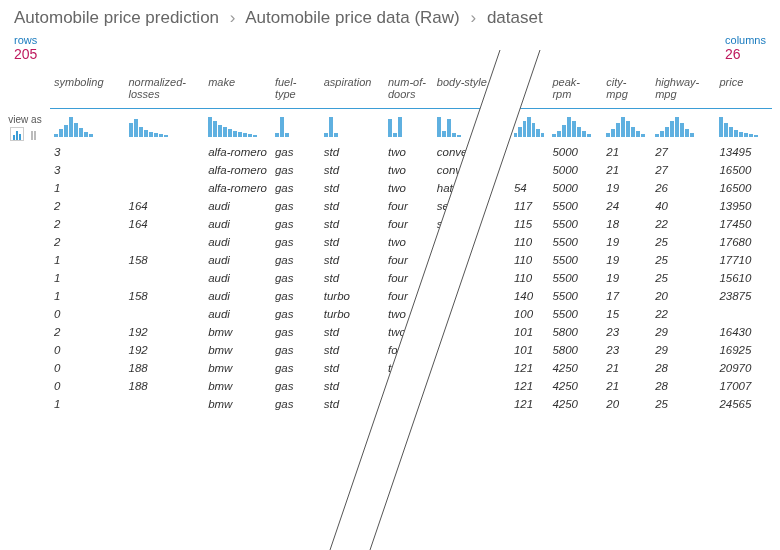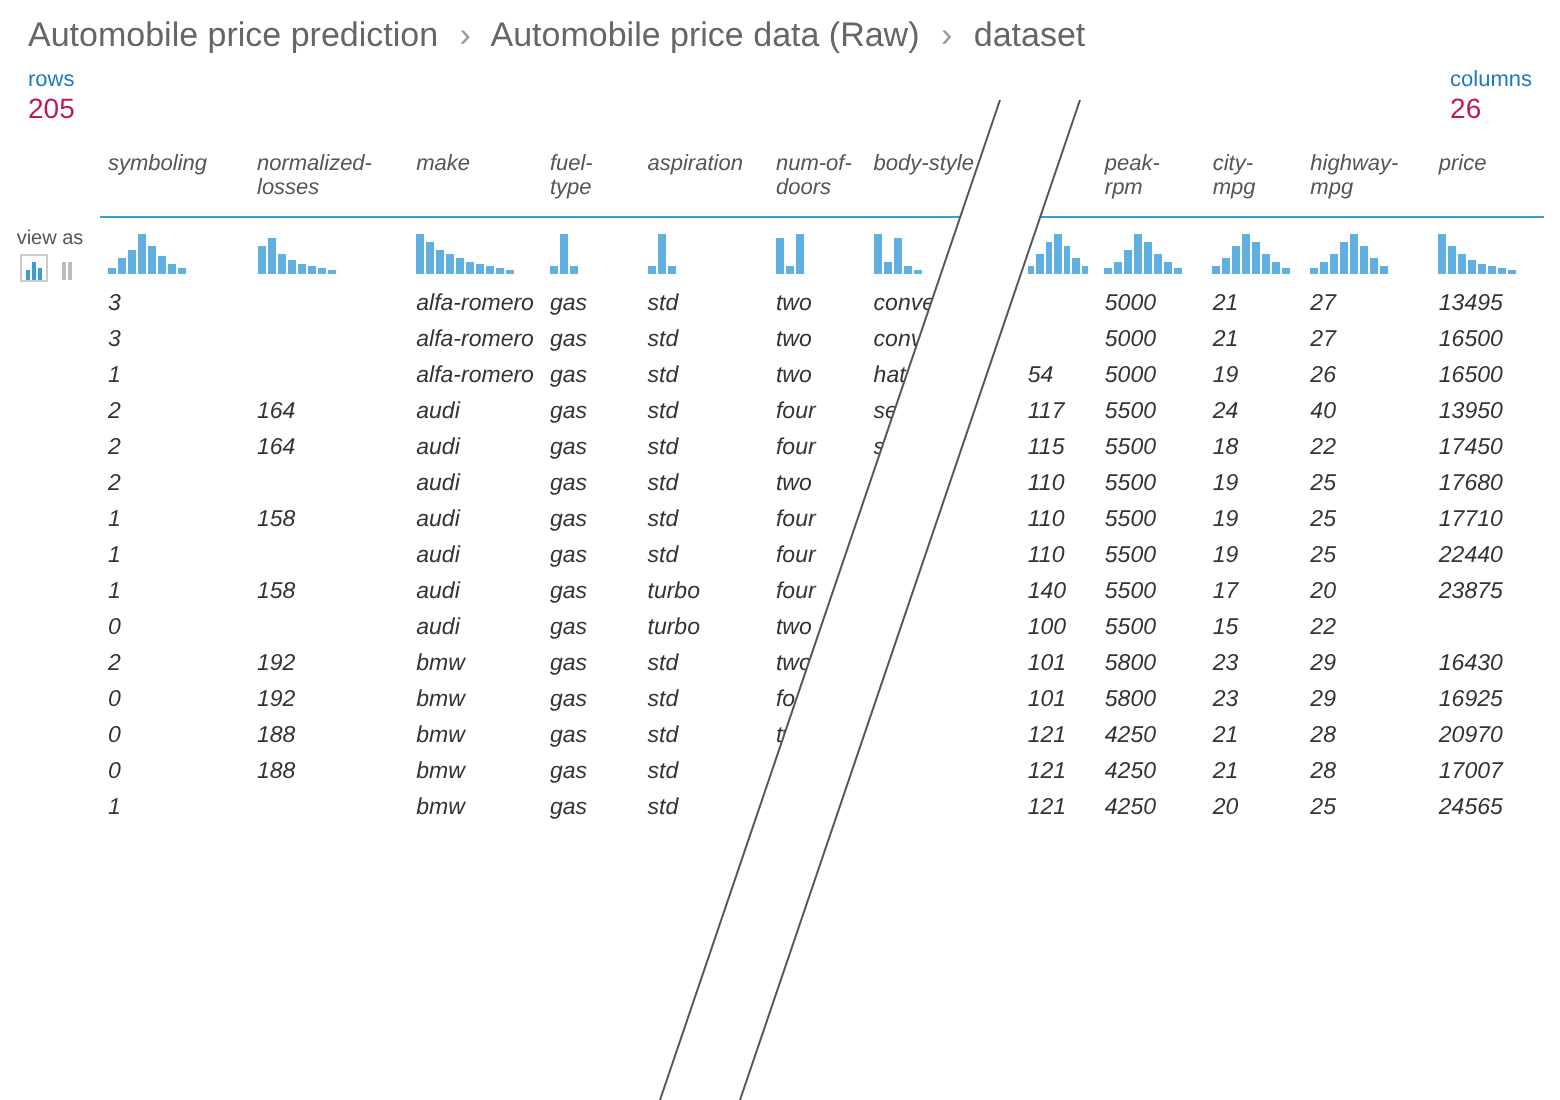--- a/index.html
+++ b/index.html
@@ -405,21 +405,21 @@
           <td></td>
           <td>audi</td>
           <td>gas</td>
           <td>std</td>
           <td>four</td>
           <td></td>
           <td>110</td>
           <td>5500</td>
           <td>19</td>
           <td>25</td>
-          <td>22440</td>
+          <td>15610</td>
         </tr>
         <tr>
           <td>1</td>
           <td>158</td>
           <td>audi</td>
           <td>gas</td>
           <td>turbo</td>
           <td>four</td>
           <td></td>
           <td>140</td>

